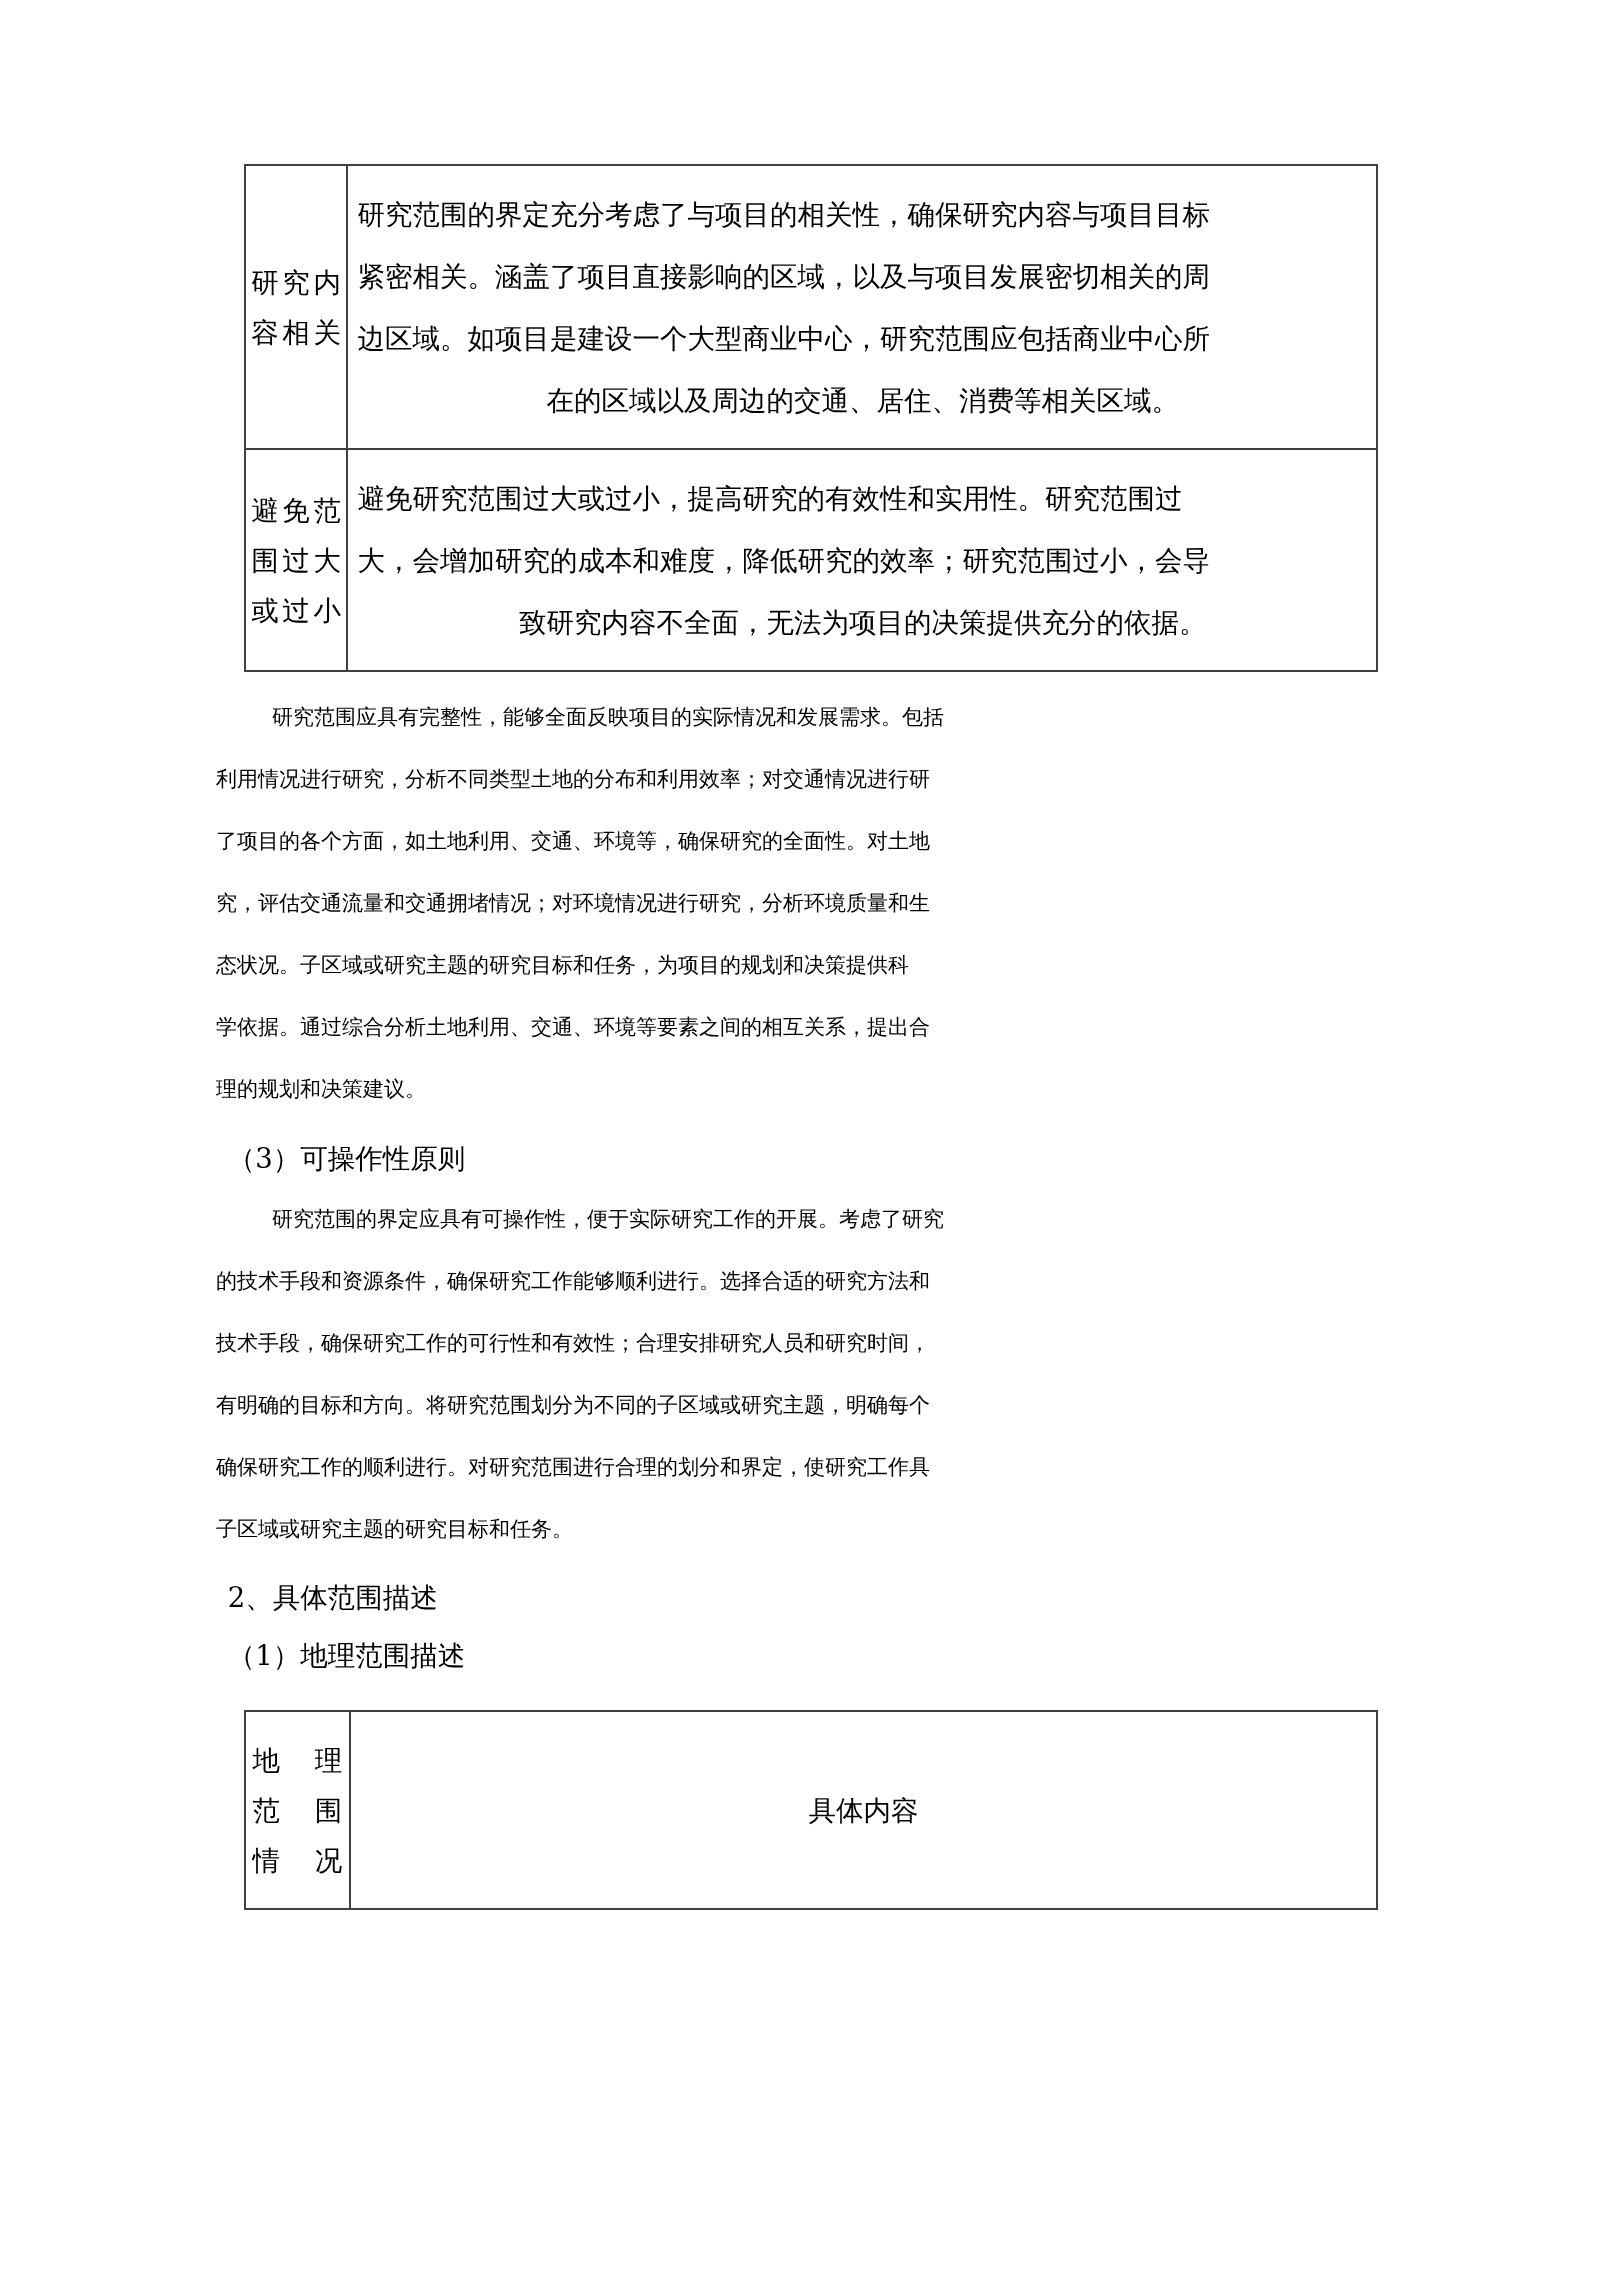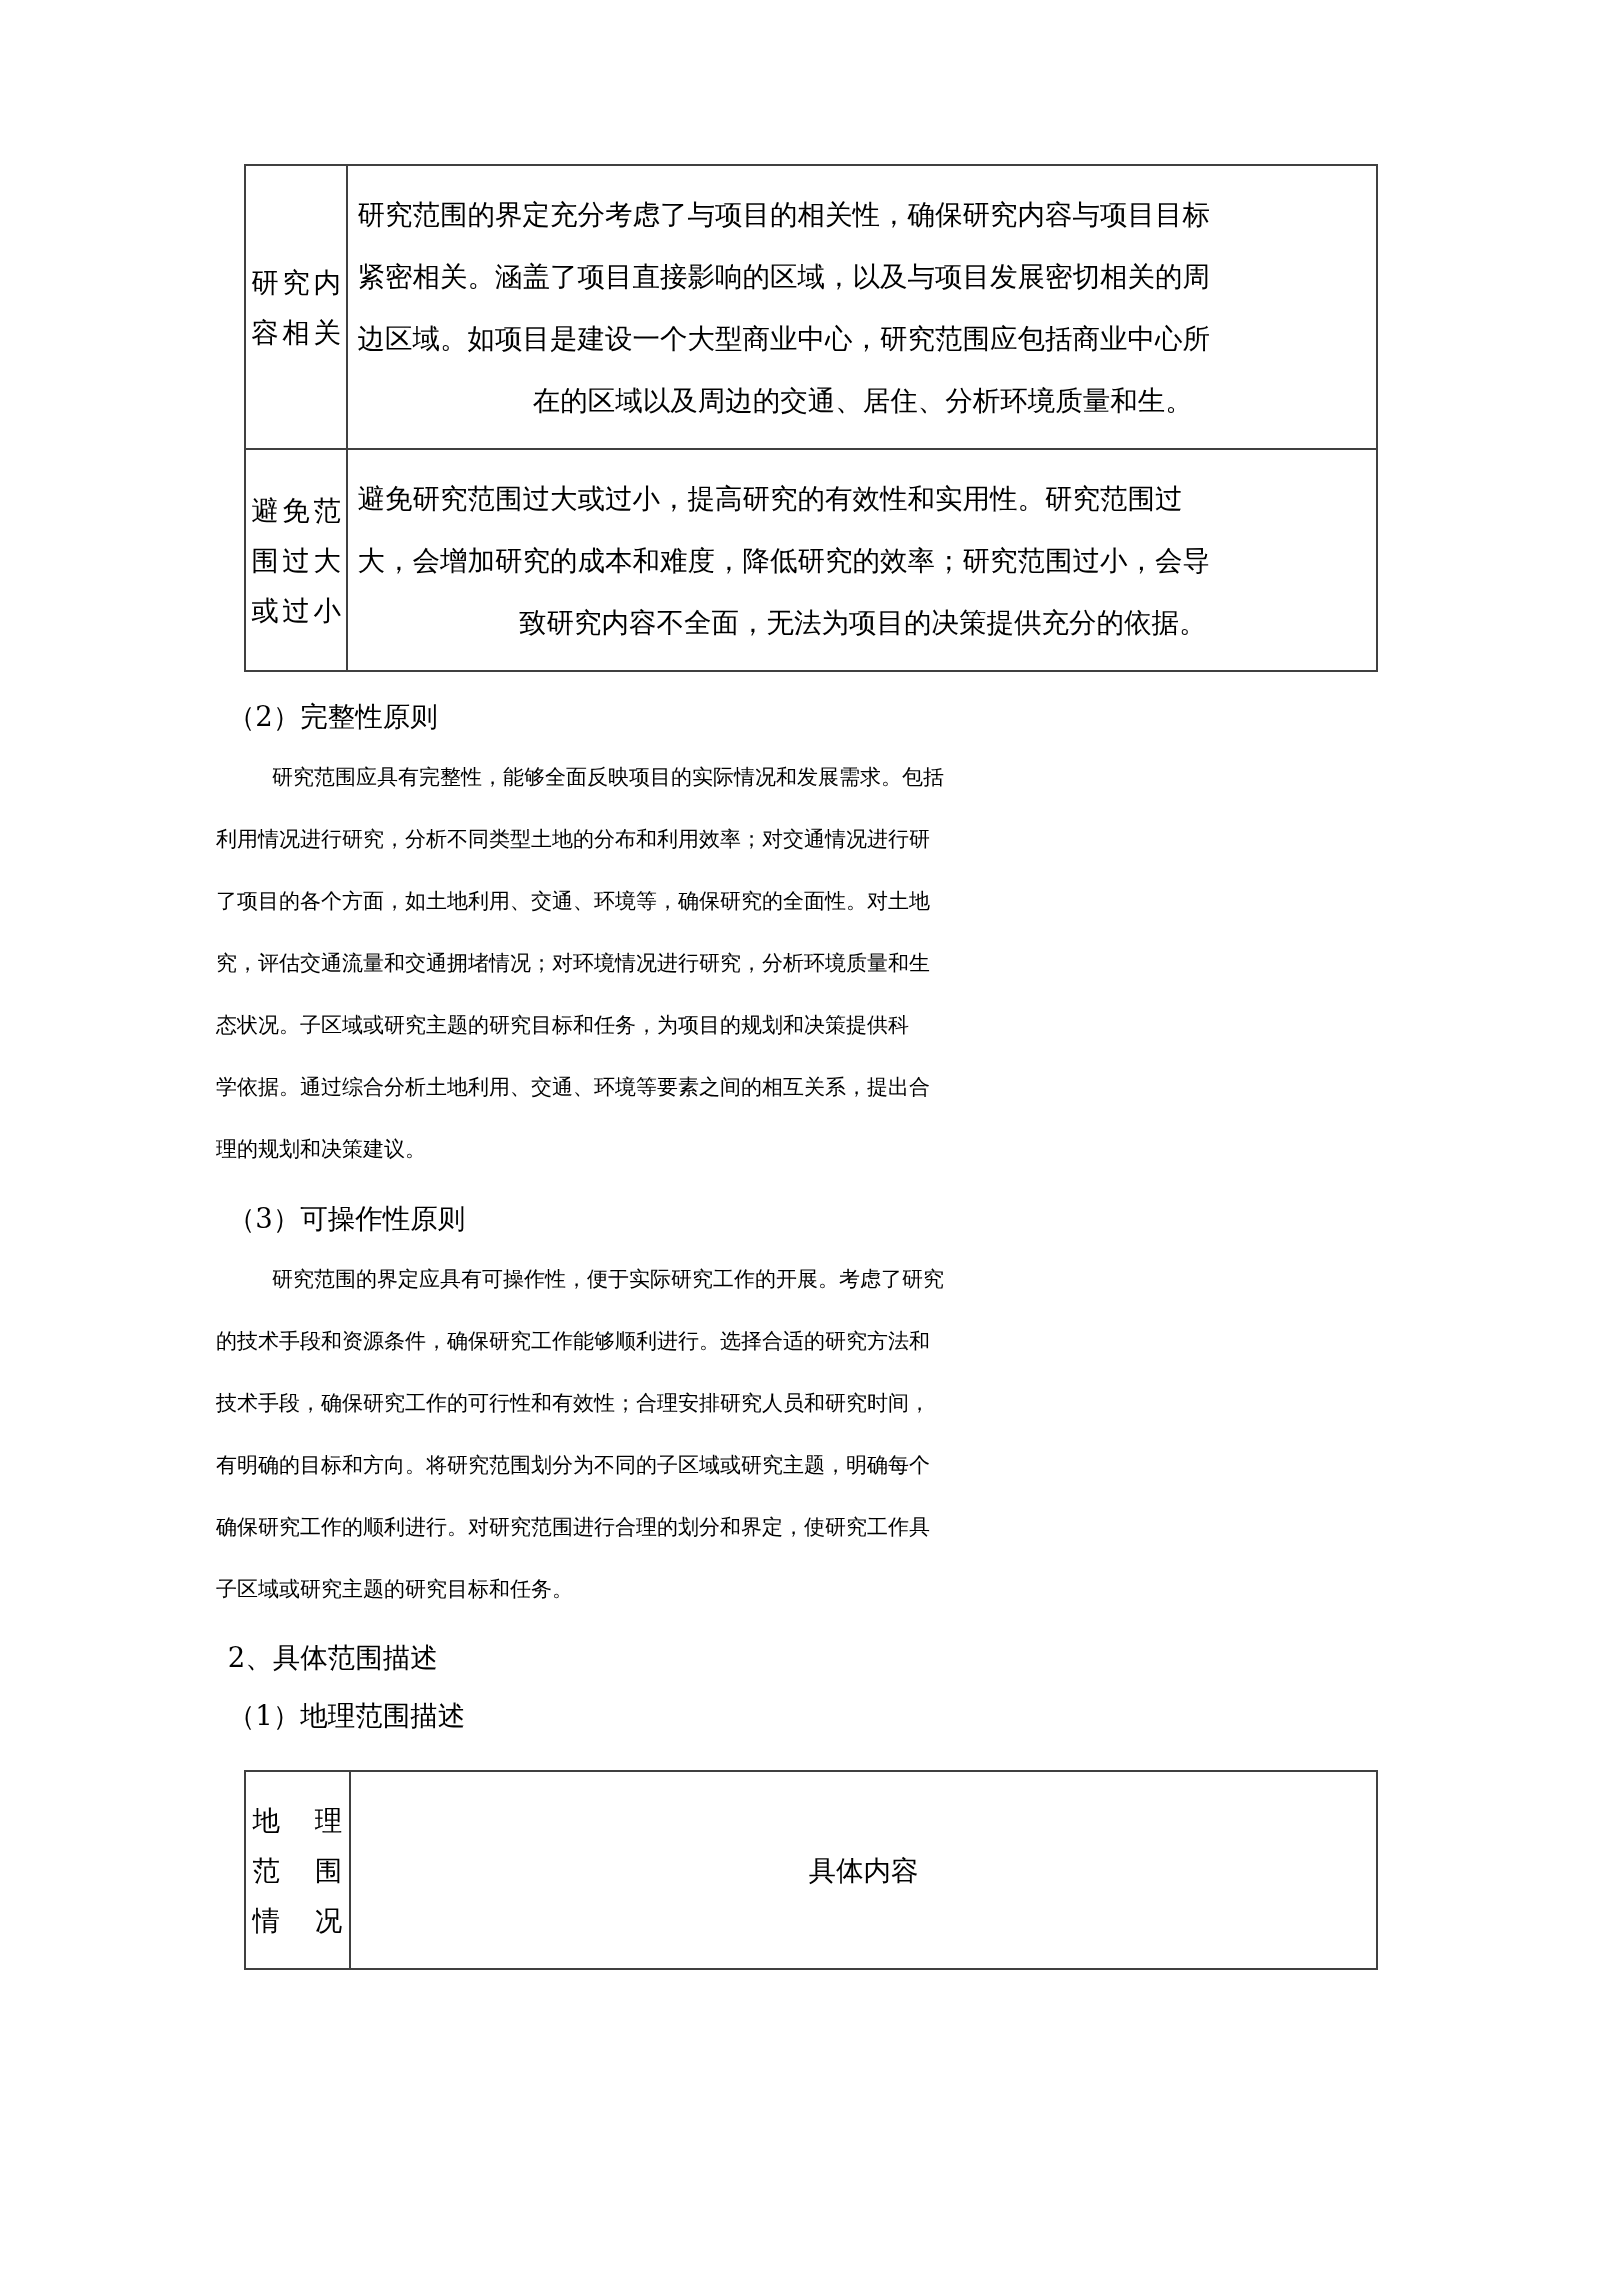--- a/index.html
+++ b/index.html
@@ -113,41 +113,40 @@
       <tbody>
         <tr>
           <td class="label-cell">
             <div class="lbl-line">研究内</div>
             <div class="lbl-line">容相关</div>
           </td>
           <td class="body-cell">
             <div class="cell-line">研究范围的界定充分考虑了与项目的相关性，确保研究内容与项目目标</div>
             <div class="cell-line">紧密相关。涵盖了项目直接影响的区域，以及与项目发展密切相关的周</div>
             <div class="cell-line">边区域。如项目是建设一个大型商业中心，研究范围应包括商业中心所</div>
-            <div class="cell-line center">在的区域以及周边的交通、居住、分析环境质量和生。</div>
+            <div class="cell-line center">在的区域以及周边的交通、居住、消费等相关区域。</div>
           </td>
         </tr>
         <tr>
           <td class="label-cell">
             <div class="lbl-line">避免范</div>
             <div class="lbl-line">围过大</div>
             <div class="lbl-line">或过小</div>
           </td>
           <td class="body-cell">
             <div class="cell-line">避免研究范围过大或过小，提高研究的有效性和实用性。研究范围过</div>
             <div class="cell-line">大，会增加研究的成本和难度，降低研究的效率；研究范围过小，会导</div>
             <div class="cell-line center">致研究内容不全面，无法为项目的决策提供充分的依据。</div>
           </td>
         </tr>
       </tbody>
     </table>
 
     <div class="spacer-md"></div>
 
-    <div class="heading">（2）完整性原则</div>
     <div class="para"><span class="indent"></span><span>研究范围应具有完整性，能够全面反映项目的实际情况和发展需求。包括</span></div>
     <div class="para">利用情况进行研究，分析不同类型土地的分布和利用效率；对交通情况进行研</div>
     <div class="para">了项目的各个方面，如土地利用、交通、环境等，确保研究的全面性。对土地</div>
     <div class="para">究，评估交通流量和交通拥堵情况；对环境情况进行研究，分析环境质量和生</div>
     <div class="para">态状况。子区域或研究主题的研究目标和任务，为项目的规划和决策提供科</div>
     <div class="para">学依据。通过综合分析土地利用、交通、环境等要素之间的相互关系，提出合</div>
     <div class="para">理的规划和决策建议。</div>
 
     <div class="spacer-sm"></div>
 

